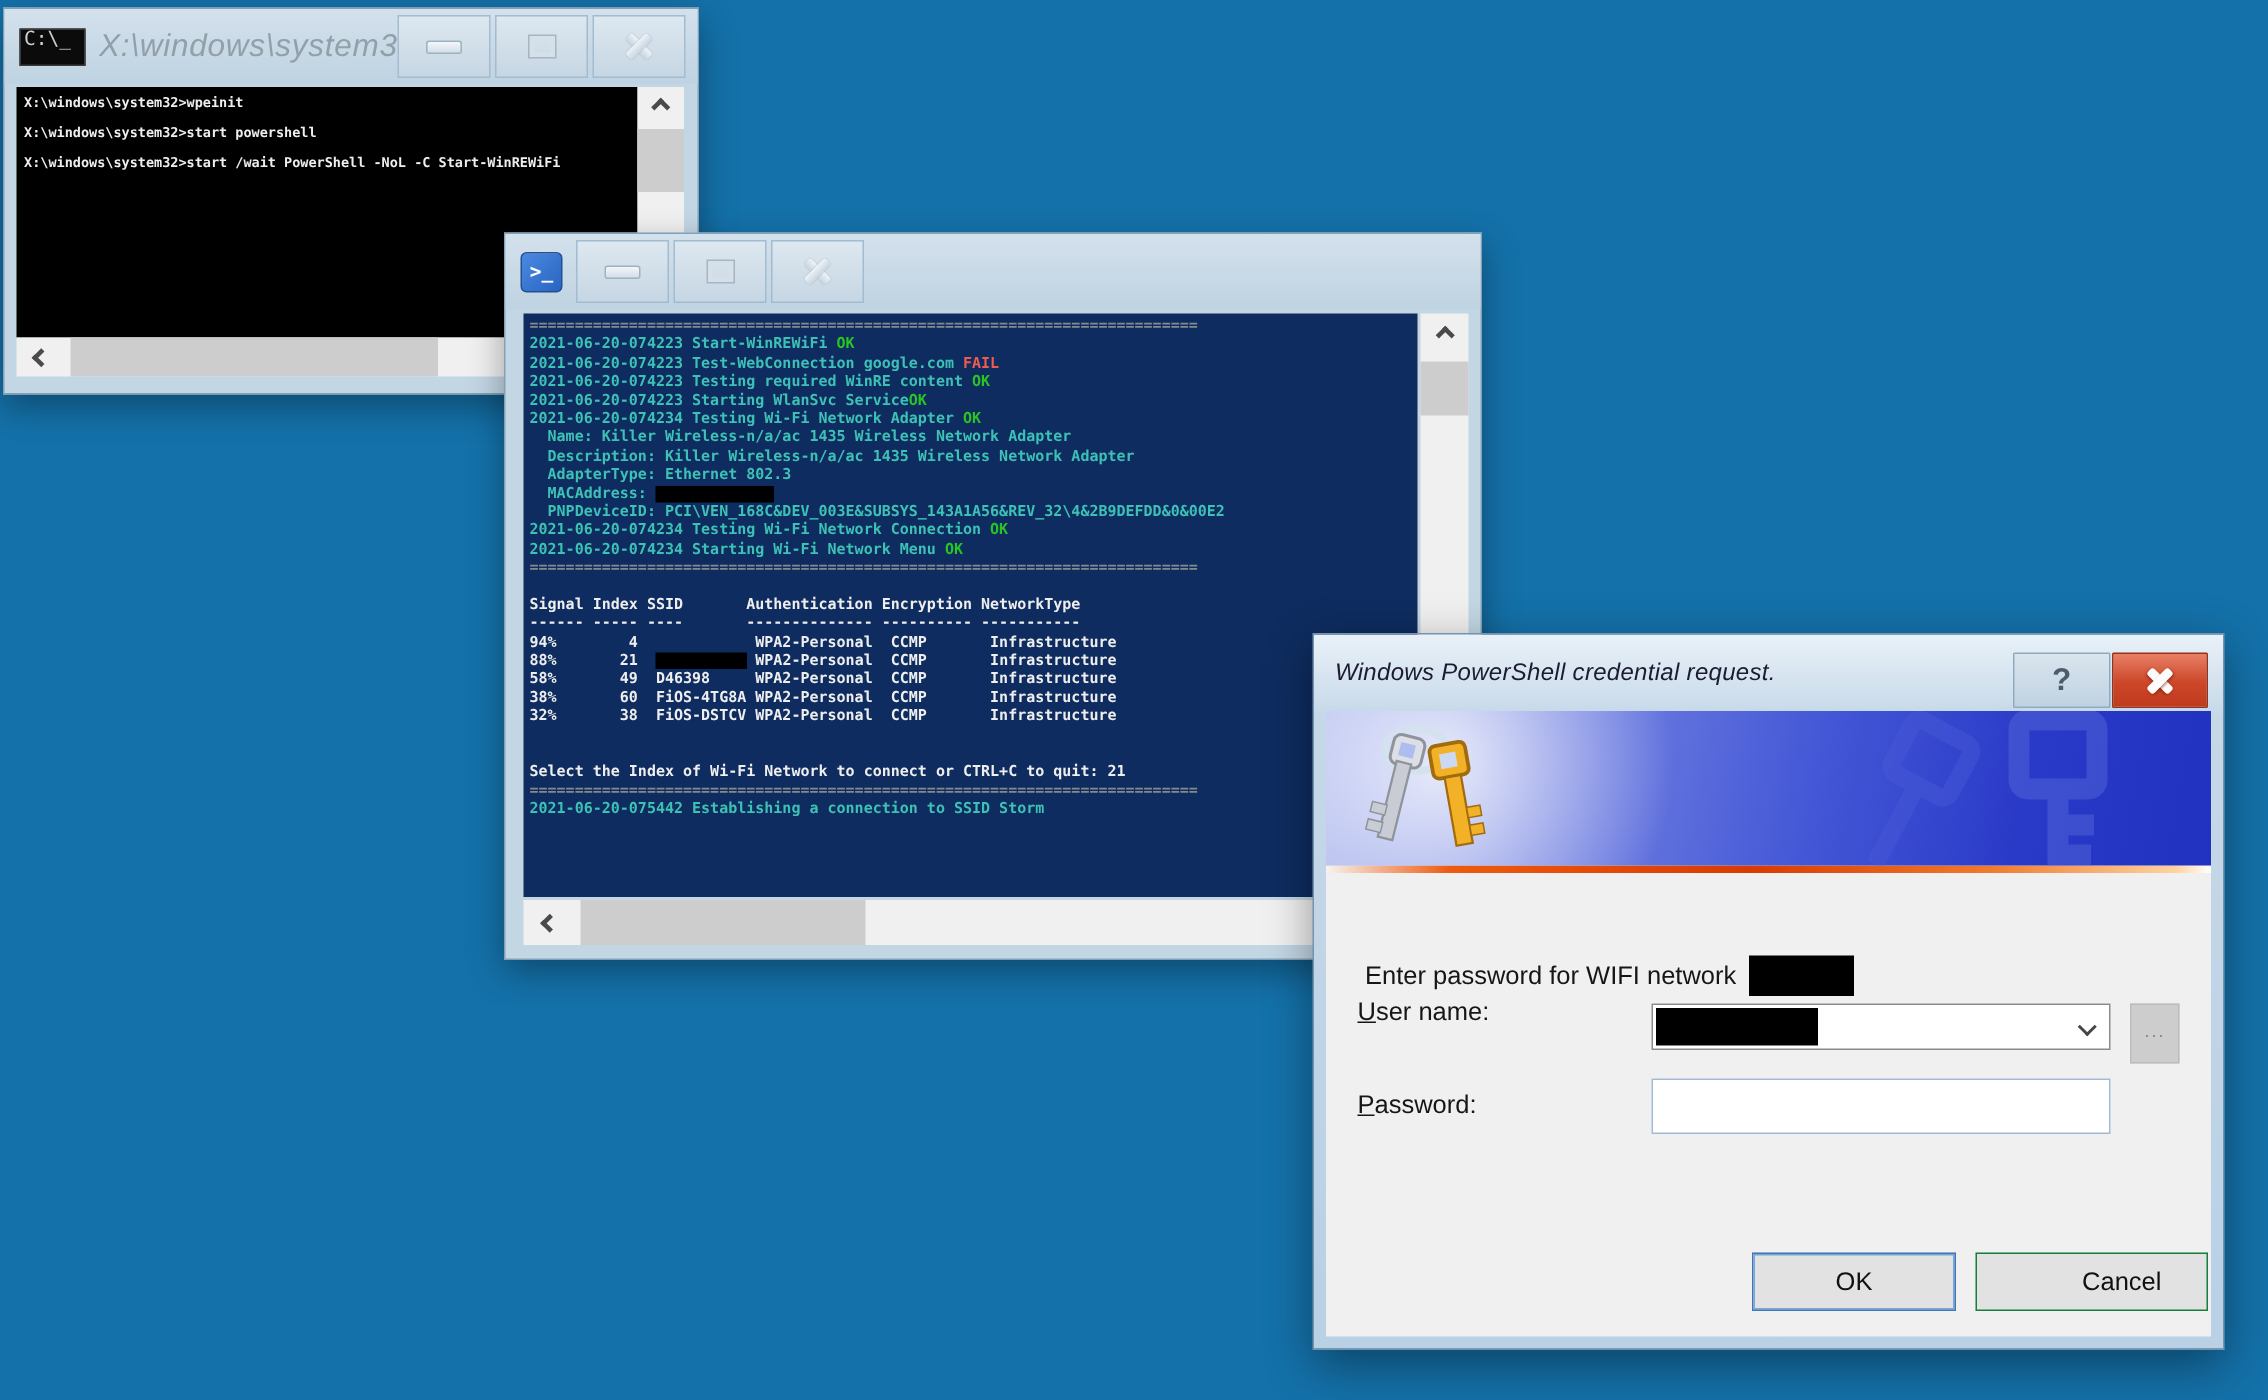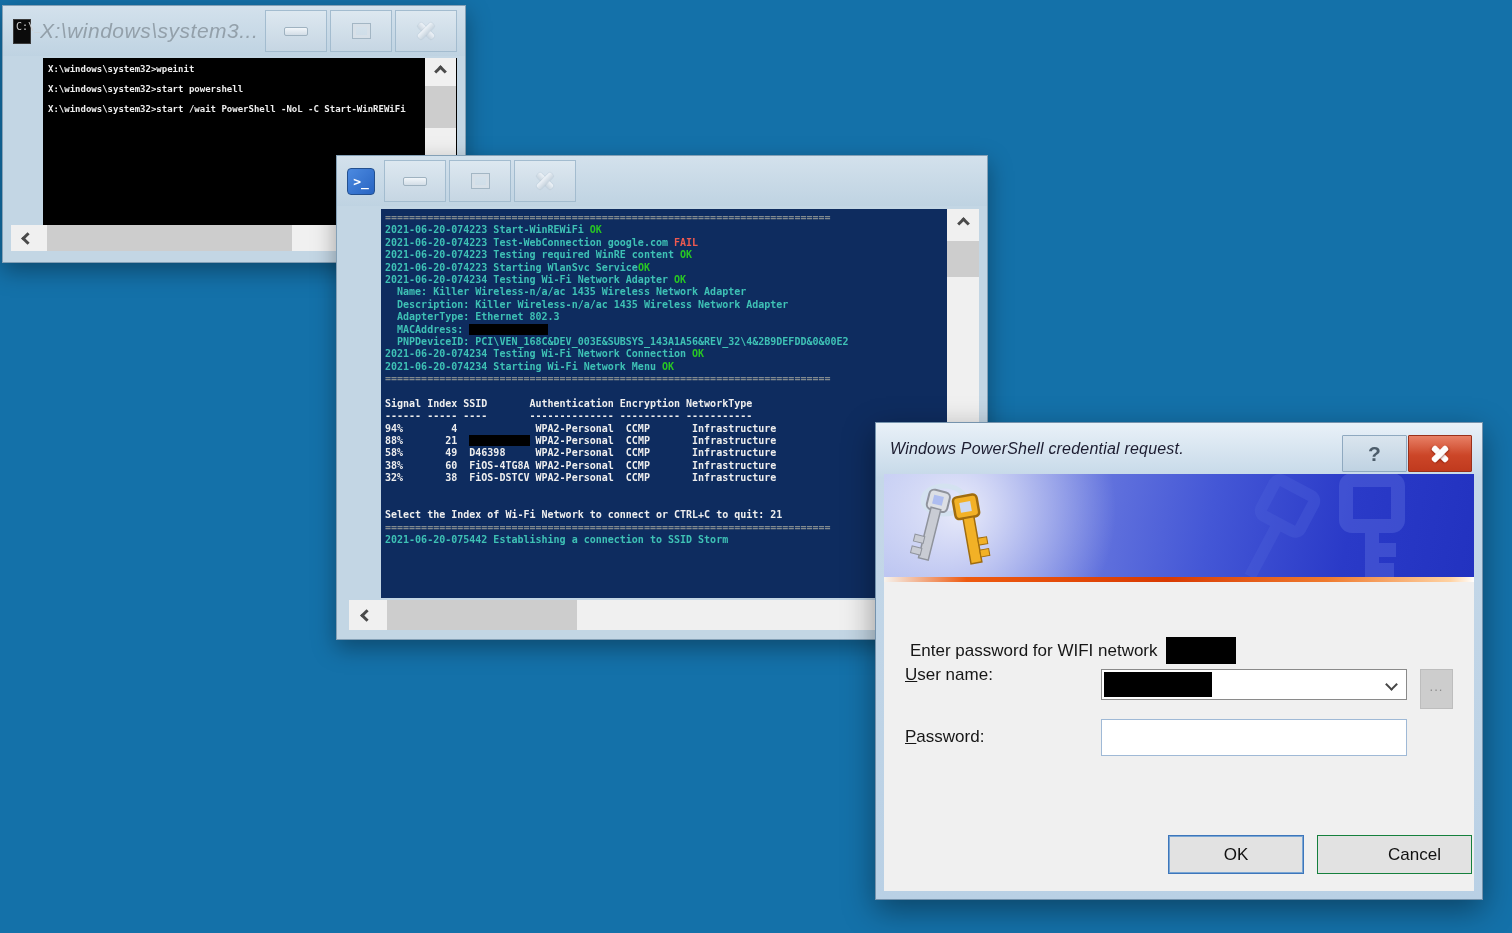--- a/index.html
+++ b/index.html
@@ -24,35 +24,35 @@
   .chev.up   { transform:rotate(-135deg); }
   .chev.left { transform:rotate(135deg); }
   .chev.down-thin { width:9px; height:9px; border-right:2px solid #464646; border-bottom:2px solid #464646; transform:rotate(45deg); }
 
   
   .sb { position:absolute; background:#f0f0f0; }
   .sb .arrowbox { display:flex; align-items:center; justify-content:center; }
   .sb-thumb { position:absolute; background:#cdcdcd; }
 
   
-  .console { position:absolute; white-space:pre; font-family:"DejaVu Sans Mono", monospace; font-weight:bold; overflow:hidden;margin-left:32px; }
+  .console { position:absolute; white-space:pre; font-family:"DejaVu Sans Mono", monospace; font-weight:bold; overflow:hidden; }
   #cmd-console { background:#000; color:#ececec; font-size:9px; padding:6px 0 0 5px; }
   #cmd-console .line { height:10px; line-height:10px; }
   #ps-console  { background:#0e2c5f; font-size:10px; padding:3px 0 0 4px; }
   #ps-console .line { height:12.4px; line-height:12.4px; }
   .c-white { color:#eeeeee; }
   .c-cyan  { color:#3ec1b5; }
   .c-green { color:#28c524; }
   .c-red   { color:#ef5a50; }
   .c-gray  { color:#828a8e; }
   .c-redact{ background:#000; }
 
   
   #cmd-window { left:2px; top:5px; width:464px; height:258px; z-index:1; }
-  #cmd-icon { width:18px; height:25px; background:#0b0b0b; border:1px solid #3a3a3a; margin-right:9px; color:#cfcfcf; font-family:"DejaVu Sans Mono",monospace; font-size:10px; line-height:10px; padding:2px 0 0 2px; }
+  #cmd-icon { width:44px; height:25px; background:#0b0b0b; border:1px solid #3a3a3a; margin-right:9px; color:#cfcfcf; font-family:"DejaVu Sans Mono",monospace; font-size:13px; line-height:10px; padding:2px 0 0 2px; }
   #cmd-console { left:8px; top:52px; width:414px; height:167px; }
   #cmd-vsb { left:422px; top:52px; width:31px; height:167px; }
   #cmd-vsb .arrowbox { height:26px; }
   #cmd-vsb .sb-thumb { left:0; top:28px; width:31px; height:42px; }
   #cmd-hsb { left:8px; top:219px; width:445px; height:26px; display:flex; align-items:center; }
   #cmd-hsb .arrowbox { width:32px; height:26px; }
   #cmd-hsb .sb-thumb { left:36px; top:0; width:245px; height:26px; }
 
   
   #ps-window { left:336px; top:155px; width:652px; height:485px; z-index:2; }

